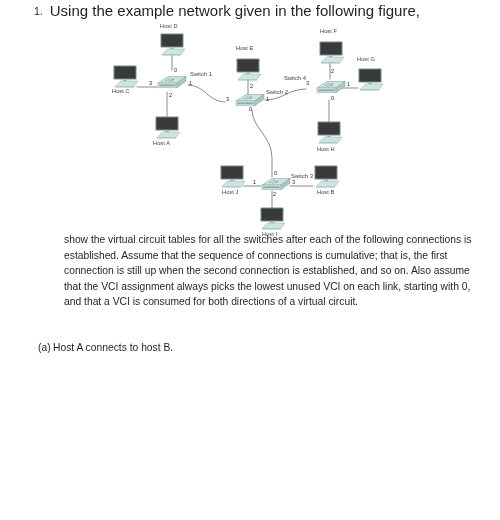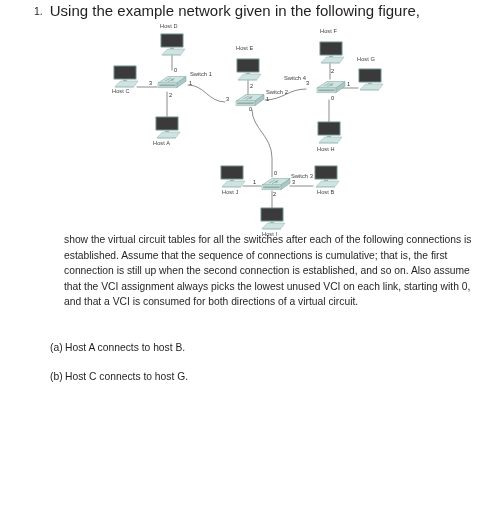--- a/index.html
+++ b/index.html
@@ -72,21 +72,21 @@
     width: 410px;
     font-size: 10.3px;
     line-height: 15.6px;
     text-align: left;
     color: #231f20;
   }
 
   
   .items {
     position: absolute;
-    left: 50px;
+    left: 38px;
     top: 341px;
     width: 440px;
   }
   .item {
     font-size: 10.3px;
     line-height: 14px;
     height: 29px;
     white-space: nowrap;
     color: #231f20;
   }
@@ -214,16 +214,13 @@
   <div class="port-label" style="left:331px; top:50px;">2</div>
   <div class="port-label" style="left:306px; top:62px;">3</div>
 </div>
 
 <div class="body-par">show the virtual circuit tables for all the switches after each of the following connections is established. Assume that the sequence of connections is cumulative; that is, the first connection is still up when the second connection is established, and so on. Also assume that the VCI assignment always picks the lowest unused VCI on each link, starting with 0, and that a VCI is consumed for both directions of a virtual circuit.</div>
 
 <div class="items">
   <div class="item">
     <span class="mk">(a)</span><span>Host A connects to host B.</span>
   </div>
-  <div class="item">
-    <span class="mk">(b)</span><span>Host C connects to host G.</span>
-  </div>
 </div>
 
 </body></html>

